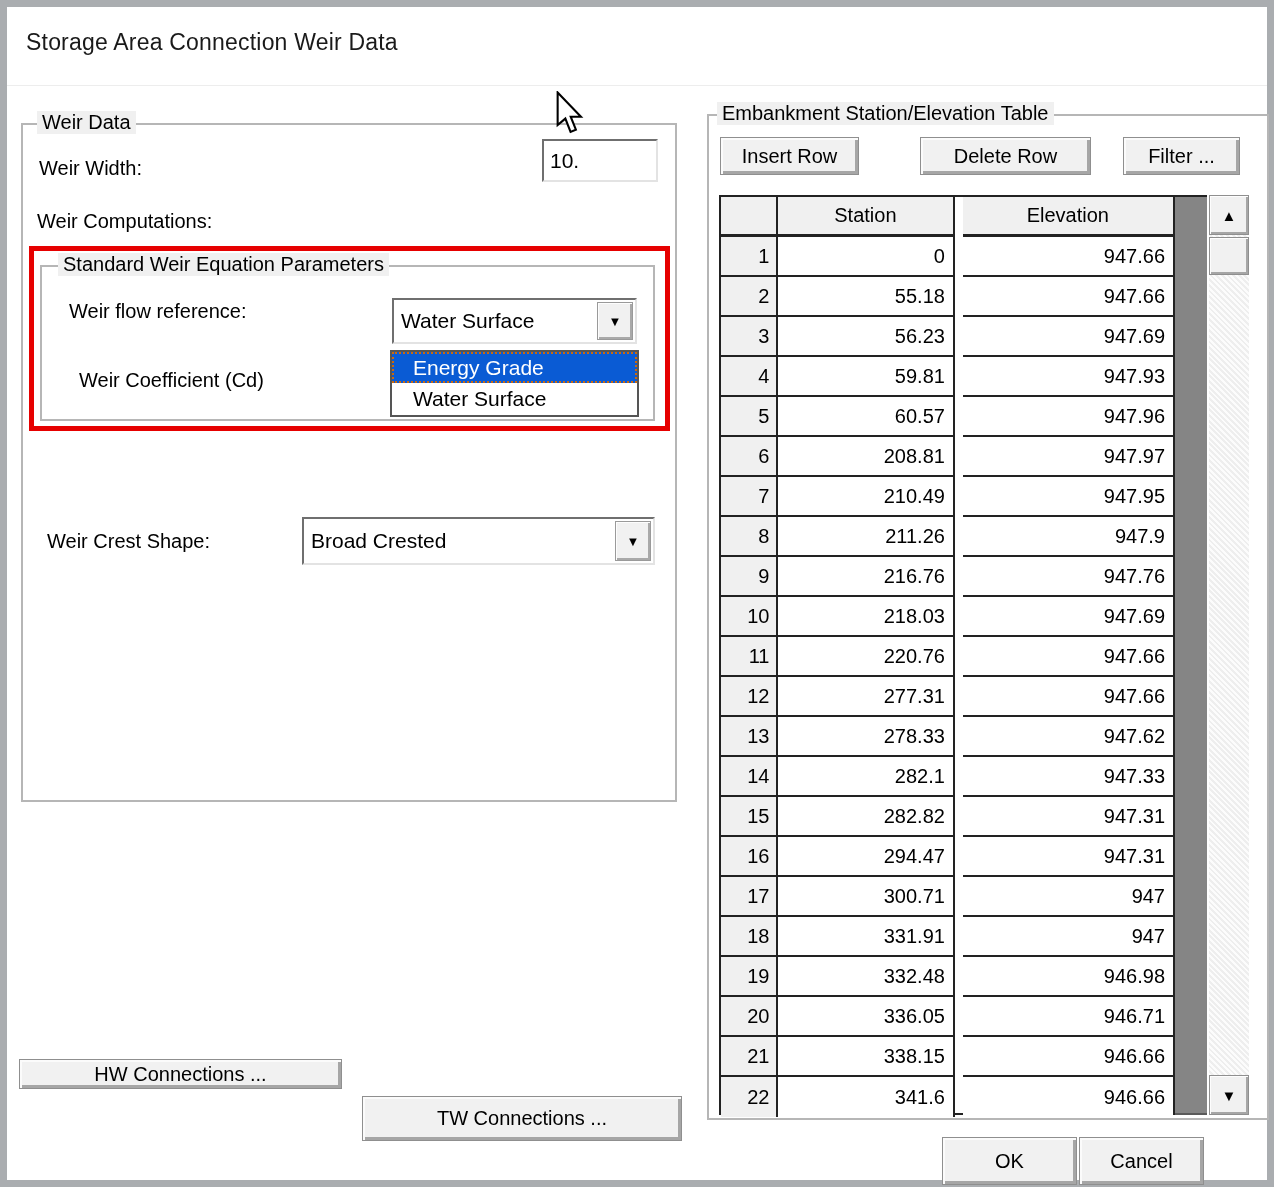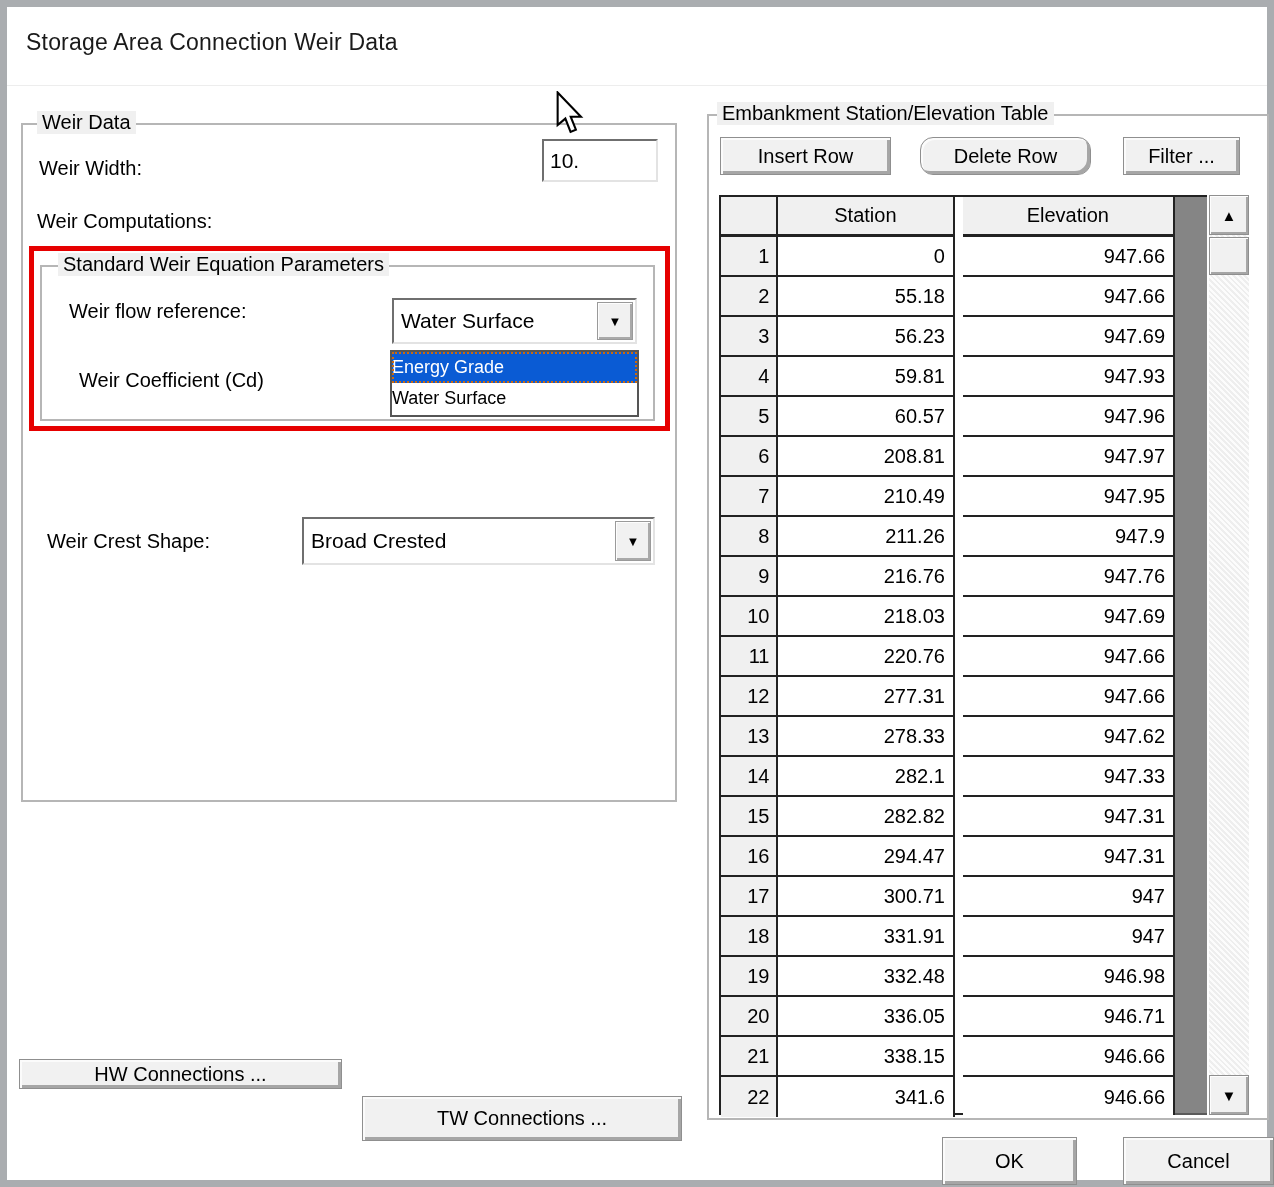--- a/index.html
+++ b/index.html
@@ -61,22 +61,22 @@
   #redbox{
     position:absolute;left:22px;top:239px;width:641px;height:185px;
     border:5px solid #e60000;box-sizing:border-box;z-index:50;pointer-events:none;
   }
   #combo-flowref{left:385px;top:291px;width:245px;height:46px;}
   #ddl{
     position:absolute;left:383px;top:343px;width:249px;height:67px;
     background:#fff;border:2px solid #555;box-sizing:border-box;z-index:40;
   }
   .ddl-item{
-    height:31px;display:flex;align-items:center;padding-left:0;
-    font-size:18px;box-sizing:border-box;
+    height:31px;display:flex;align-items:center;padding-left:21px;
+    font-size:21px;box-sizing:border-box;
   }
   .ddl-item.selected{
     background:#0a5bd4;color:#fff;
     outline:2px dotted #cb690f;outline-offset:-2px;
   }
   #combo-crest{left:295px;top:510px;width:353px;height:48px;}
   
   #emb-table{
     position:absolute;left:712px;top:188px;width:456px;height:920px;
     border:2px solid #222;box-sizing:border-box;background:#fff;
@@ -108,25 +108,25 @@
   #scroll-up{top:0;}
   #scroll-down{bottom:0;}
   #scroll-thumb{
     position:absolute;left:0;top:42px;width:40px;height:38px;box-sizing:border-box;
     background:#f1f1f1;border:1px solid #8f8f8f;
     box-shadow:inset 1px 1px 0 #fdfdfd,inset -2px -2px 0 #a6a6a6;
   }
   
   #btn-hw{left:12px;top:1052px;width:323px;height:30px;}
   #btn-tw{left:355px;top:1089px;width:320px;height:45px;}
-  #btn-insert{left:713px;top:130px;width:171px;height:38px;}
-  #btn-delete{left:913px;top:130px;width:171px;height:38px;border-radius:13px;}
+  #btn-insert{left:713px;top:130px;width:139px;height:38px;}
+  #btn-delete{left:913px;top:130px;width:171px;height:38px;}
   #btn-filter{left:1116px;top:130px;width:117px;height:38px;}
   #btn-ok{left:935px;top:1130px;width:135px;height:48px;}
-  #btn-cancel{left:1116px;top:1130px;width:151px;height:48px;}
+  #btn-cancel{left:1072px;top:1130px;width:125px;height:48px;}
   
   #cursor{position:absolute;left:549px;top:84px;z-index:100;pointer-events:none;}
 </style>
 </head>
 <body>
 
 <div id="dialog">
 
   <div id="titlebar">
     <div id="title">Storage Area Connection Weir Data</div>

